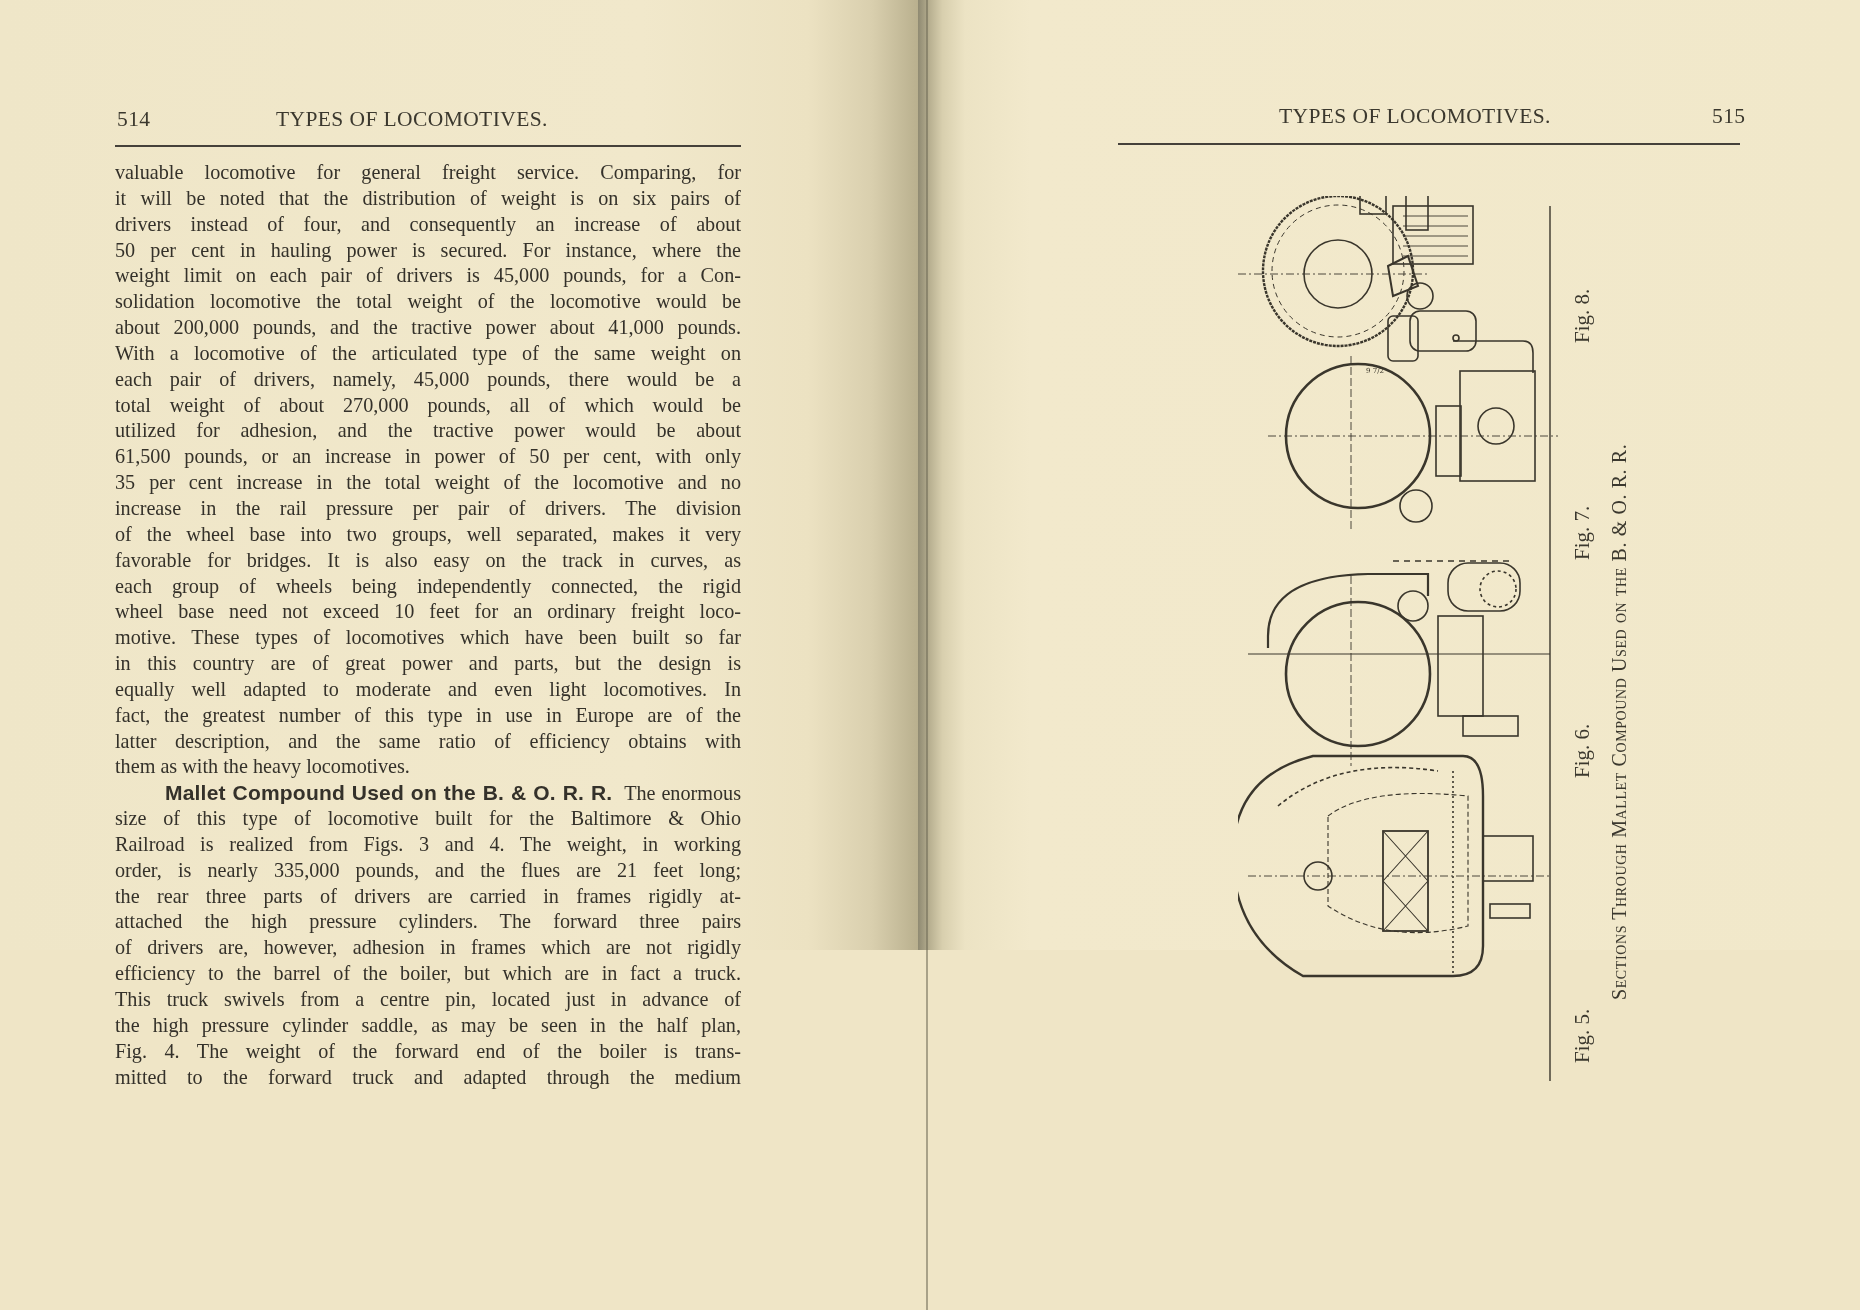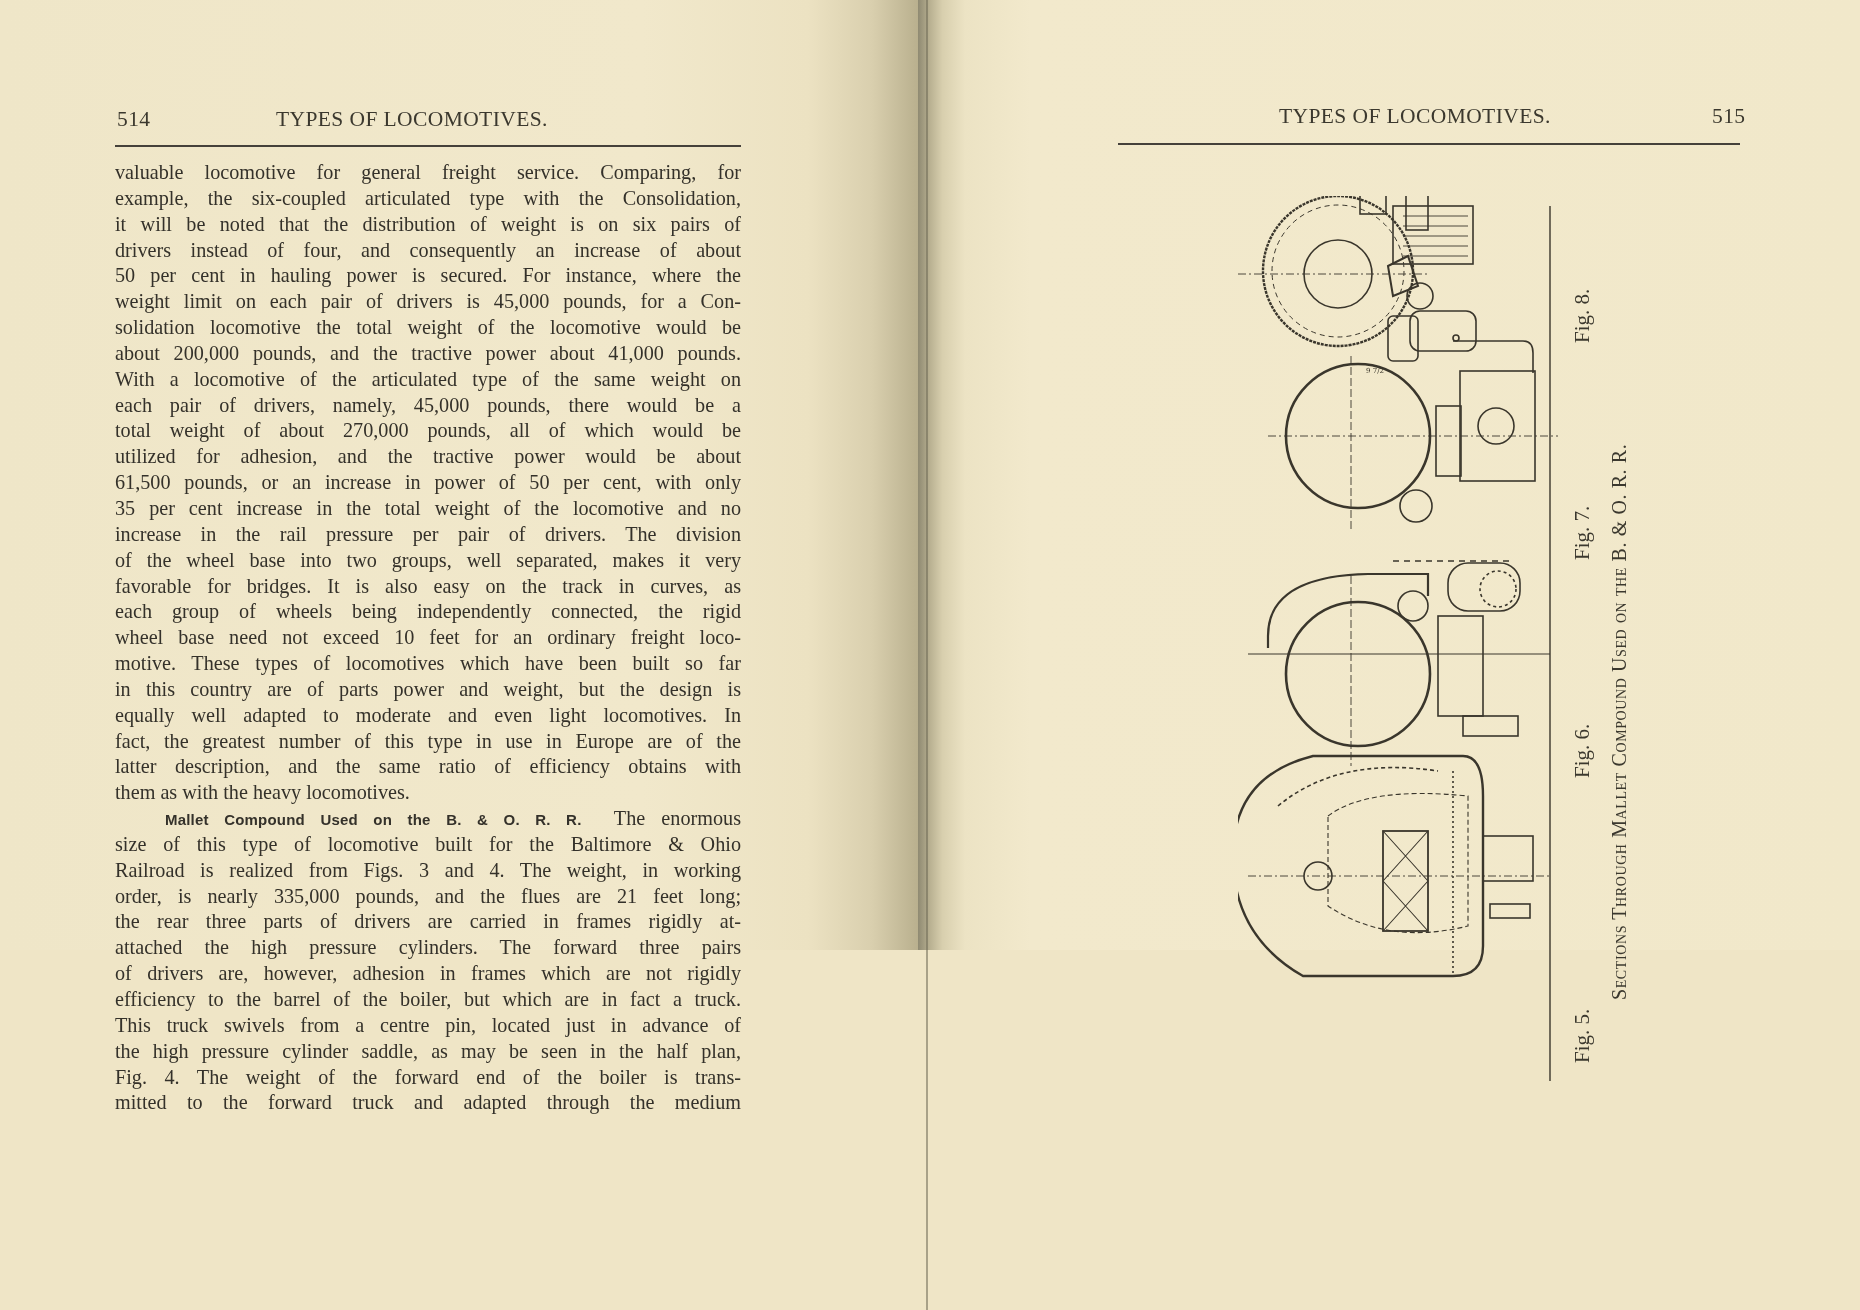--- a/index.html
+++ b/index.html
@@ -14,59 +14,58 @@
 
   .running-head{position:absolute;font-family:"Liberation Serif","DejaVu Serif",serif;
     font-size:21.5px;letter-spacing:.4px;color:#3b382e;white-space:nowrap;}
   .rule{position:absolute;height:2px;background:#45413a;}
 
   .body-text{position:absolute;left:115px;top:160px;width:626px;
     font-family:"Liberation Serif","DejaVu Serif",serif;font-size:20.2px;line-height:25.85px;color:#34312a;}
   .line{display:block;text-align:justify;text-align-last:justify;white-space:nowrap;height:25.85px;}
   .line.last{text-align-last:left;}
   .line.indent{padding-left:50px;}
-  .run-head{font-family:"Liberation Sans","DejaVu Sans",sans-serif;font-weight:bold;font-size:15px;letter-spacing:.2px;}
+  .run-head{font-family:"Liberation Sans","DejaVu Sans",sans-serif;font-weight:bold;font-size:21px;letter-spacing:.2px;}
 
   .figure{position:absolute;left:1238px;top:196px;width:330px;height:885px;}
   .caption{position:absolute;font-family:"Liberation Serif","DejaVu Serif",serif;color:#3b382e;
     transform-origin:left top;transform:rotate(-90deg);white-space:nowrap;}
   .fig-label{font-size:21px;}
   .fig-title{font-size:20px;letter-spacing:.6px;font-variant:small-caps;}
 </style>
 </head>
 <body>
 
 <div class="page page-left">
   <div class="running-head" style="left:117px;top:107px;">514</div>
   <div class="running-head" style="left:276px;top:107px;">TYPES OF LOCOMOTIVES.</div>
   <div class="rule" style="left:115px;top:145px;width:626px;"></div>
 
   <div class="body-text">
     <div id="para1">
         <div class="line">valuable locomotive for general freight service.  Comparing, for</div>
-        <div class="line">example, the six-coupled articulated type with the Consolidation,</div>
         <div class="line">it will be noted that the distribution of weight is on six pairs of</div>
         <div class="line">drivers instead of four, and consequently an increase of about</div>
         <div class="line">50 per cent in hauling power is secured.  For instance, where the</div>
         <div class="line">weight limit on each pair of drivers is 45,000 pounds, for a Con-</div>
         <div class="line">solidation locomotive the total weight of the locomotive would be</div>
         <div class="line">about 200,000 pounds, and the tractive power about 41,000 pounds.</div>
         <div class="line">With a locomotive of the articulated type of the same weight on</div>
         <div class="line">each pair of drivers, namely, 45,000 pounds, there would be a</div>
         <div class="line">total weight of about 270,000 pounds, all of which would be</div>
         <div class="line">utilized for adhesion, and the tractive power would be about</div>
         <div class="line">61,500 pounds, or an increase in power of 50 per cent, with only</div>
         <div class="line">35 per cent increase in the total weight of the locomotive and no</div>
         <div class="line">increase in the rail pressure per pair of drivers.  The division</div>
         <div class="line">of the wheel base into two groups, well separated, makes it very</div>
         <div class="line">favorable for bridges.  It is also easy on the track in curves, as</div>
         <div class="line">each group of wheels being independently connected, the rigid</div>
         <div class="line">wheel base need not exceed 10 feet for an ordinary freight loco-</div>
         <div class="line">motive.  These types of locomotives which have been built so far</div>
-        <div class="line">in this country are of parts power and weight, but the design is</div>
+        <div class="line">in this country are of great power and parts, but the design is</div>
         <div class="line">equally well adapted to moderate and even light locomotives.  In</div>
         <div class="line">fact, the greatest number of this type in use in Europe are of the</div>
         <div class="line">latter description, and the same ratio of efficiency obtains with</div>
         <div class="line last">them as with the heavy locomotives.</div>
       </div>
     <div class="line indent" style="text-align-last:justify;">
       <span class="run-head">Mallet Compound Used on the B. &amp; O. R. R.</span>&nbsp;&nbsp;<span>The enormous</span>
     </div>
     <div id="para2">
         <div class="line">size of this type of locomotive built for the Baltimore &amp; Ohio</div>

